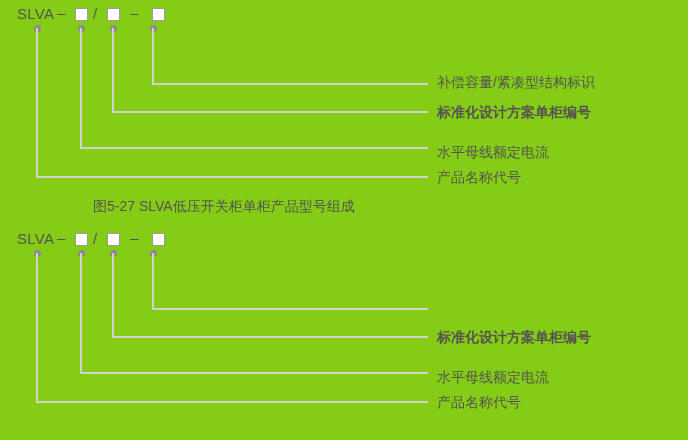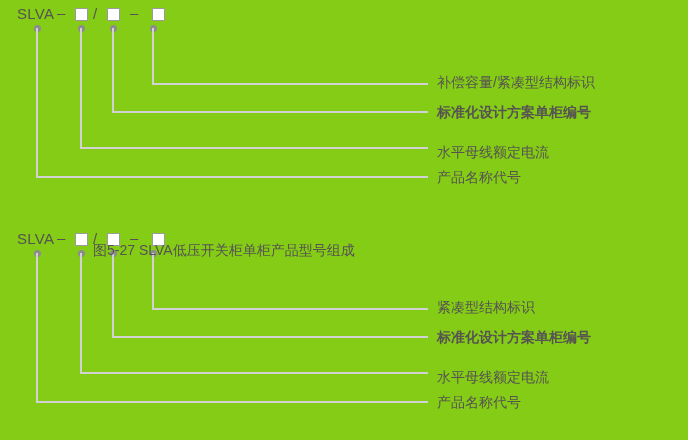--- a/index.html
+++ b/index.html
@@ -100,21 +100,20 @@
   .t3 { top: 142px; }
   .t4 { top: 167px; text-align: center; }
 
   
   .caption {
     position: absolute;
     font-size: 14px;
     line-height: 18px;
     color: #565352;
     white-space: nowrap;
-    margin-top: 44px;
   }
   .caption-1 { left: 93px; top: 197px; }
   .caption-2 { left: 92px; top: 416px; }
 </style>
 </head>
 <body>
 
 <div class="page">
 
   <section class="diagram diagram-a">
@@ -166,21 +165,20 @@
 
     <span class="vline v1"></span>
     <span class="hline h1"></span>
     <span class="vline v2"></span>
     <span class="hline h2"></span>
     <span class="vline v3"></span>
     <span class="hline h3"></span>
     <span class="vline v4"></span>
     <span class="hline h4"></span>
 
-    <span class="callout t1">紧凑型结构标识</span>
     <span class="callout t2">标准化设计方案单柜编号</span>
     <span class="callout t3">水平母线额定电流</span>
     <span class="callout t4">产品名称代号</span>
   </section>
 
   <div class="caption caption-1">图5-27 SLVA低压开关柜单柜产品型号组成</div>
 
 </div>
 
 </body></html>

